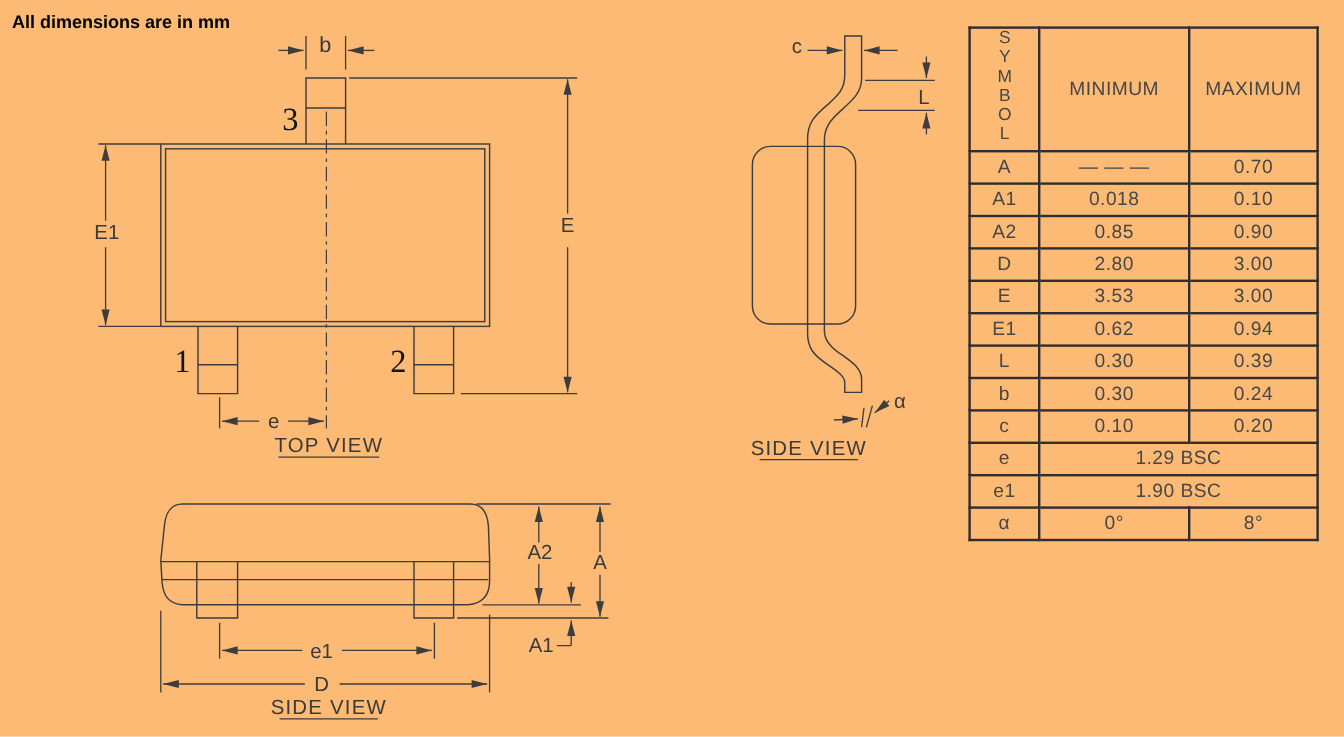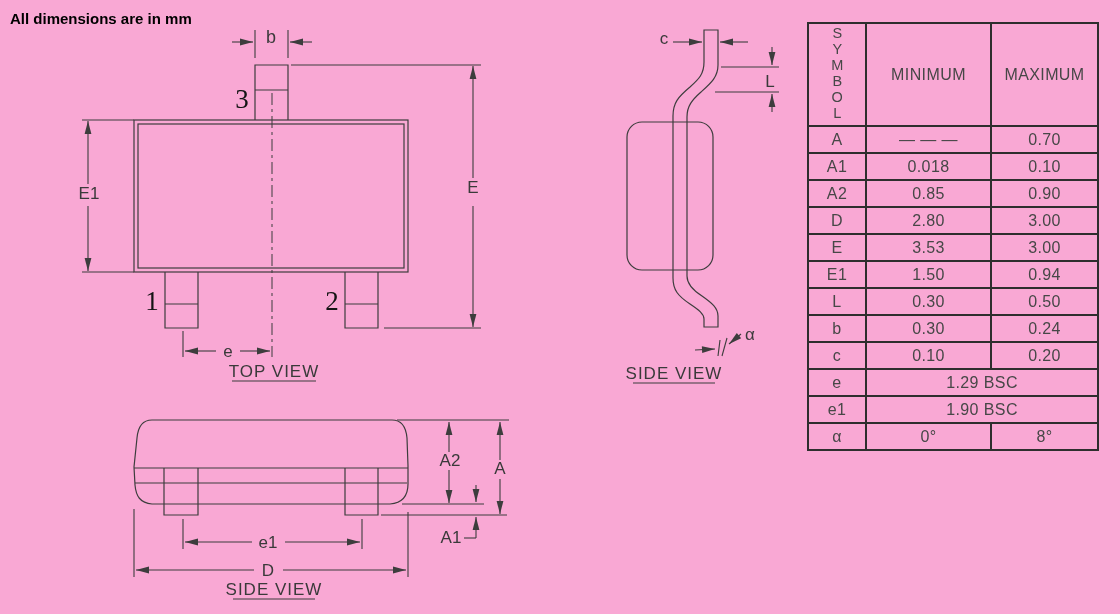--- a/index.html
+++ b/index.html
@@ -1,16 +1,16 @@
 <!DOCTYPE html>
 <html><head>
 <meta charset="utf-8">
 <style>
   html,body{margin:0;padding:0;background:#ffffff;}
-  #stage{position:relative;width:1120px;height:614px;background:#f9a8d4;overflow:hidden;
+  #stage{position:relative;width:1120px;height:614px;background:#fdba74;overflow:hidden;
          font-family:"Liberation Sans",sans-serif;}
   #note{position:absolute;left:10px;top:10px;font-size:15px;font-weight:bold;color:#000;}
   svg{position:absolute;left:0;top:0;}
   svg .ln{stroke:#3d3d3d;stroke-width:1.2;fill:none;}
   svg .thin{stroke:#3d3d3d;stroke-width:1.1;fill:none;}
   svg .dash{stroke:#3d3d3d;stroke-width:1;fill:none;stroke-dasharray:12 4 3 4;}
   svg text{fill:#3a3a3a;}
   svg .dim{font-family:"Liberation Sans",sans-serif;font-size:17px;text-anchor:middle;}
   svg .dimb{font-family:"Liberation Sans",sans-serif;font-size:18px;text-anchor:middle;}
   svg .pin{font-family:"Liberation Serif",serif;font-size:27px;fill:#141414;text-anchor:middle;}
@@ -193,27 +193,27 @@
           <td>2.80</td>
           <td>3.00</td>
         </tr>
       <tr>
           <td>E</td>
           <td>3.53</td>
           <td>3.00</td>
         </tr>
       <tr>
           <td>E1</td>
-          <td>1.50</td>
+          <td>0.62</td>
           <td>0.94</td>
         </tr>
       <tr>
           <td>L</td>
           <td>0.30</td>
-          <td>0.50</td>
+          <td>0.39</td>
         </tr>
       <tr>
           <td>b</td>
           <td>0.30</td>
           <td>0.24</td>
         </tr>
       <tr>
           <td>c</td>
           <td>0.10</td>
           <td>0.20</td>

